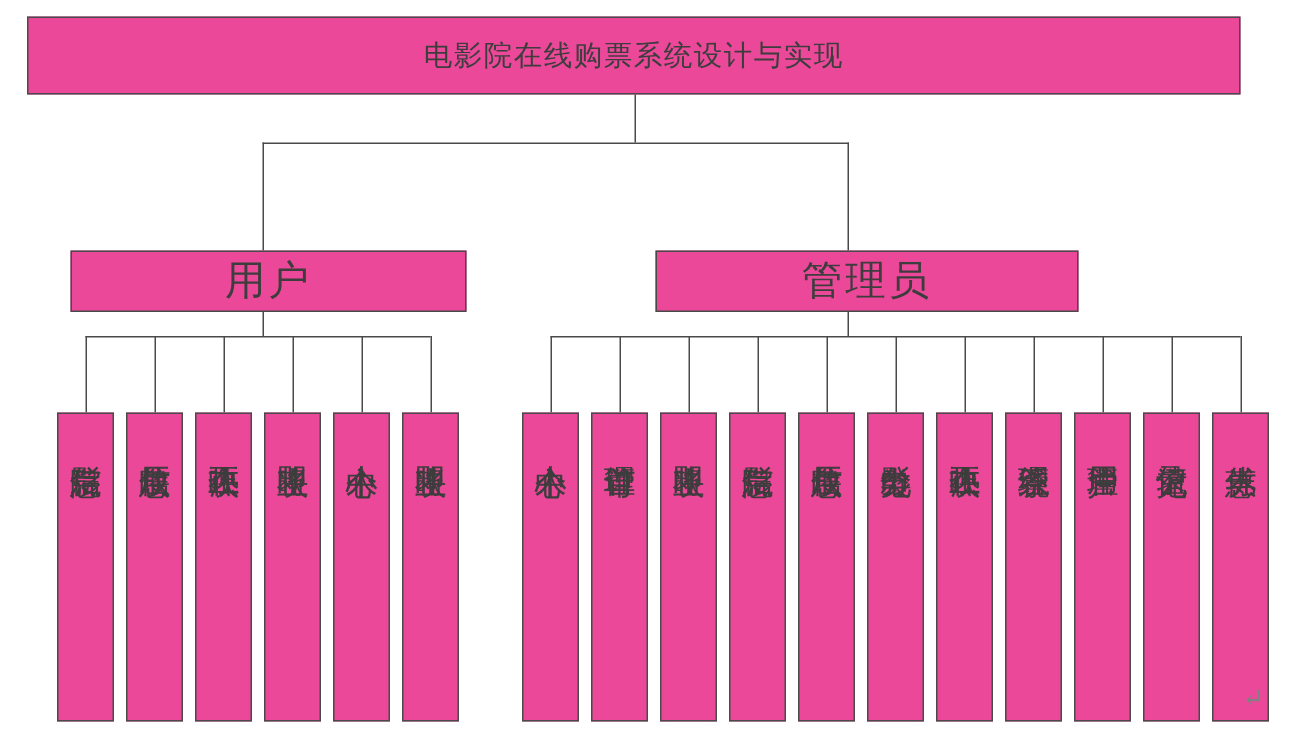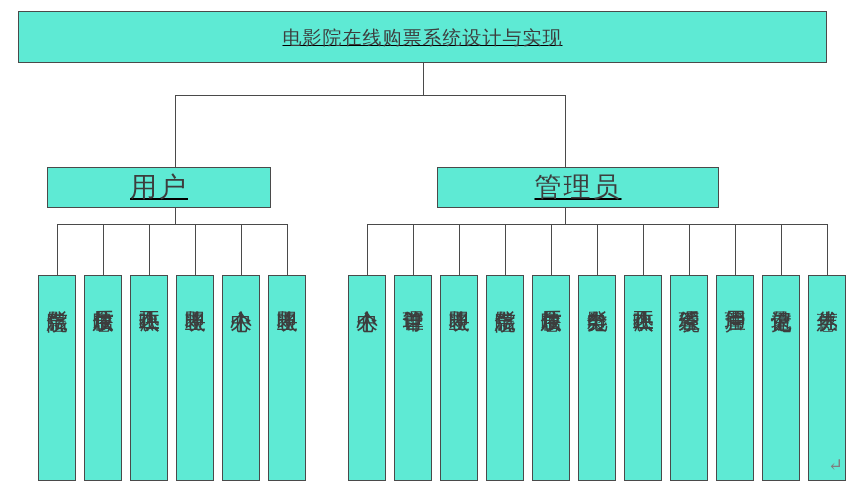--- a/index.html
+++ b/index.html
@@ -18,22 +18,21 @@
     height: 496px;
     background: #ffffff;
     overflow: hidden;
   }
 
   
   .box {
     position: absolute;
     box-sizing: border-box;
     border: 1px solid #4a4a4a;
-    background: #5eead4;
-    text-decoration: underline;
+    background: #ec4899;
   }
 
   
   .title-box {
     left: 18px;
     top: 11px;
     width: 809px;
     height: 52px;
     display: flex;
     align-items: center;
@@ -48,21 +47,21 @@
   }
 
   
   .lvl2-box {
     top: 167px;
     height: 41px;
     display: flex;
     align-items: center;
     justify-content: center;
   }
-  .lvl2-box.user  { left: 47px;  width: 224px; }
+  .lvl2-box.user  { left: 47px;  width: 264px; }
   .lvl2-box.admin { left: 437px; width: 282px; }
   .lvl2-text {
     font-size: 27px;
     letter-spacing: 2px;
     line-height: 1;
     white-space: nowrap;
     color: #3d3d3d;
   }
 
   

